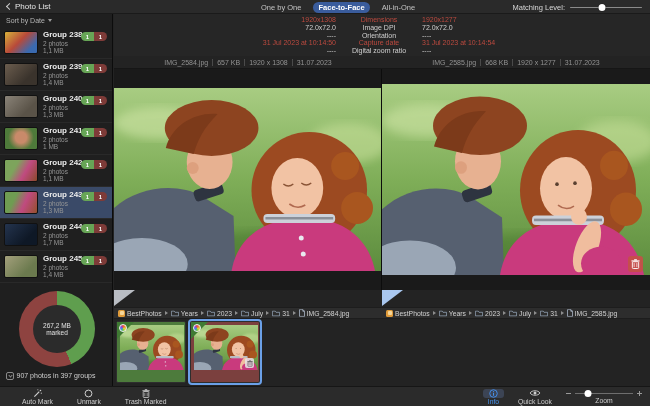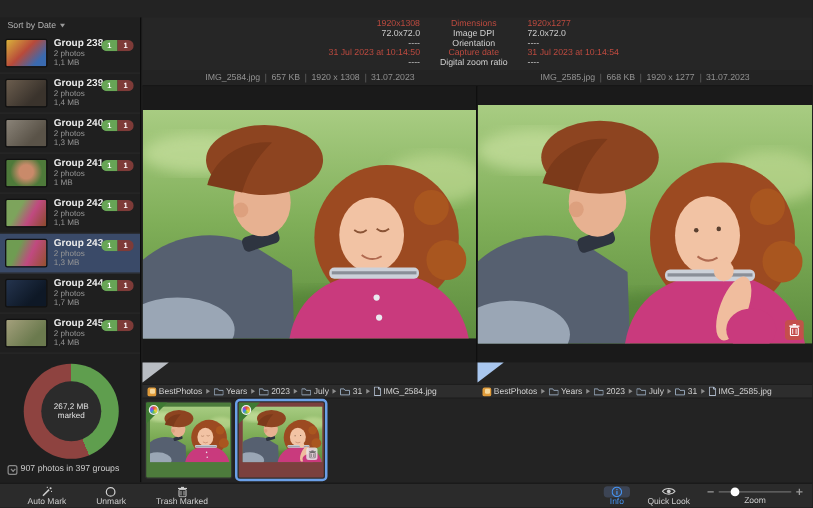--- a/index.html
+++ b/index.html
@@ -237,20 +237,38 @@
     </symbol>
     <symbol id="i-doc" viewBox="0 0 7 9">
       <path d="M0.5,0.5 L4.5,0.5 L6.5,2.5 L6.5,8.5 L0.5,8.5 Z" fill="none" stroke="currentColor" stroke-width="0.9"></path>
       <path d="M4.5,0.5 L4.5,2.5 L6.5,2.5" fill="none" stroke="currentColor" stroke-width="0.9"></path>
     </symbol>
   </defs>
 </svg>
 
 <div class="app">
 
+  <div class="topbar">
+    <div class="back">
+      <span class="chev"></span>
+      <span class="blabel">Photo List</span>
+    </div>
+    <div class="tabs">
+      <span class="tab">One by One</span>
+      <span class="tab active">Face-to-Face</span>
+      <span class="tab">All-in-One</span>
+    </div>
+    <div class="matching">
+      <span class="mlabel">Matching Level:</span>
+      <div class="slider">
+        <div class="track"></div>
+        <div class="thumb" style="left: 45%;"></div>
+      </div>
+    </div>
+  </div>
 
   <div class="sidebar">
     <div class="sorthead">
       <span class="slabel">Sort by Date</span>
       <span class="caret-down"></span>
     </div>
     <div class="grouplist">
 
       <div class="grow">
         <div class="gthumb t0"></div>

